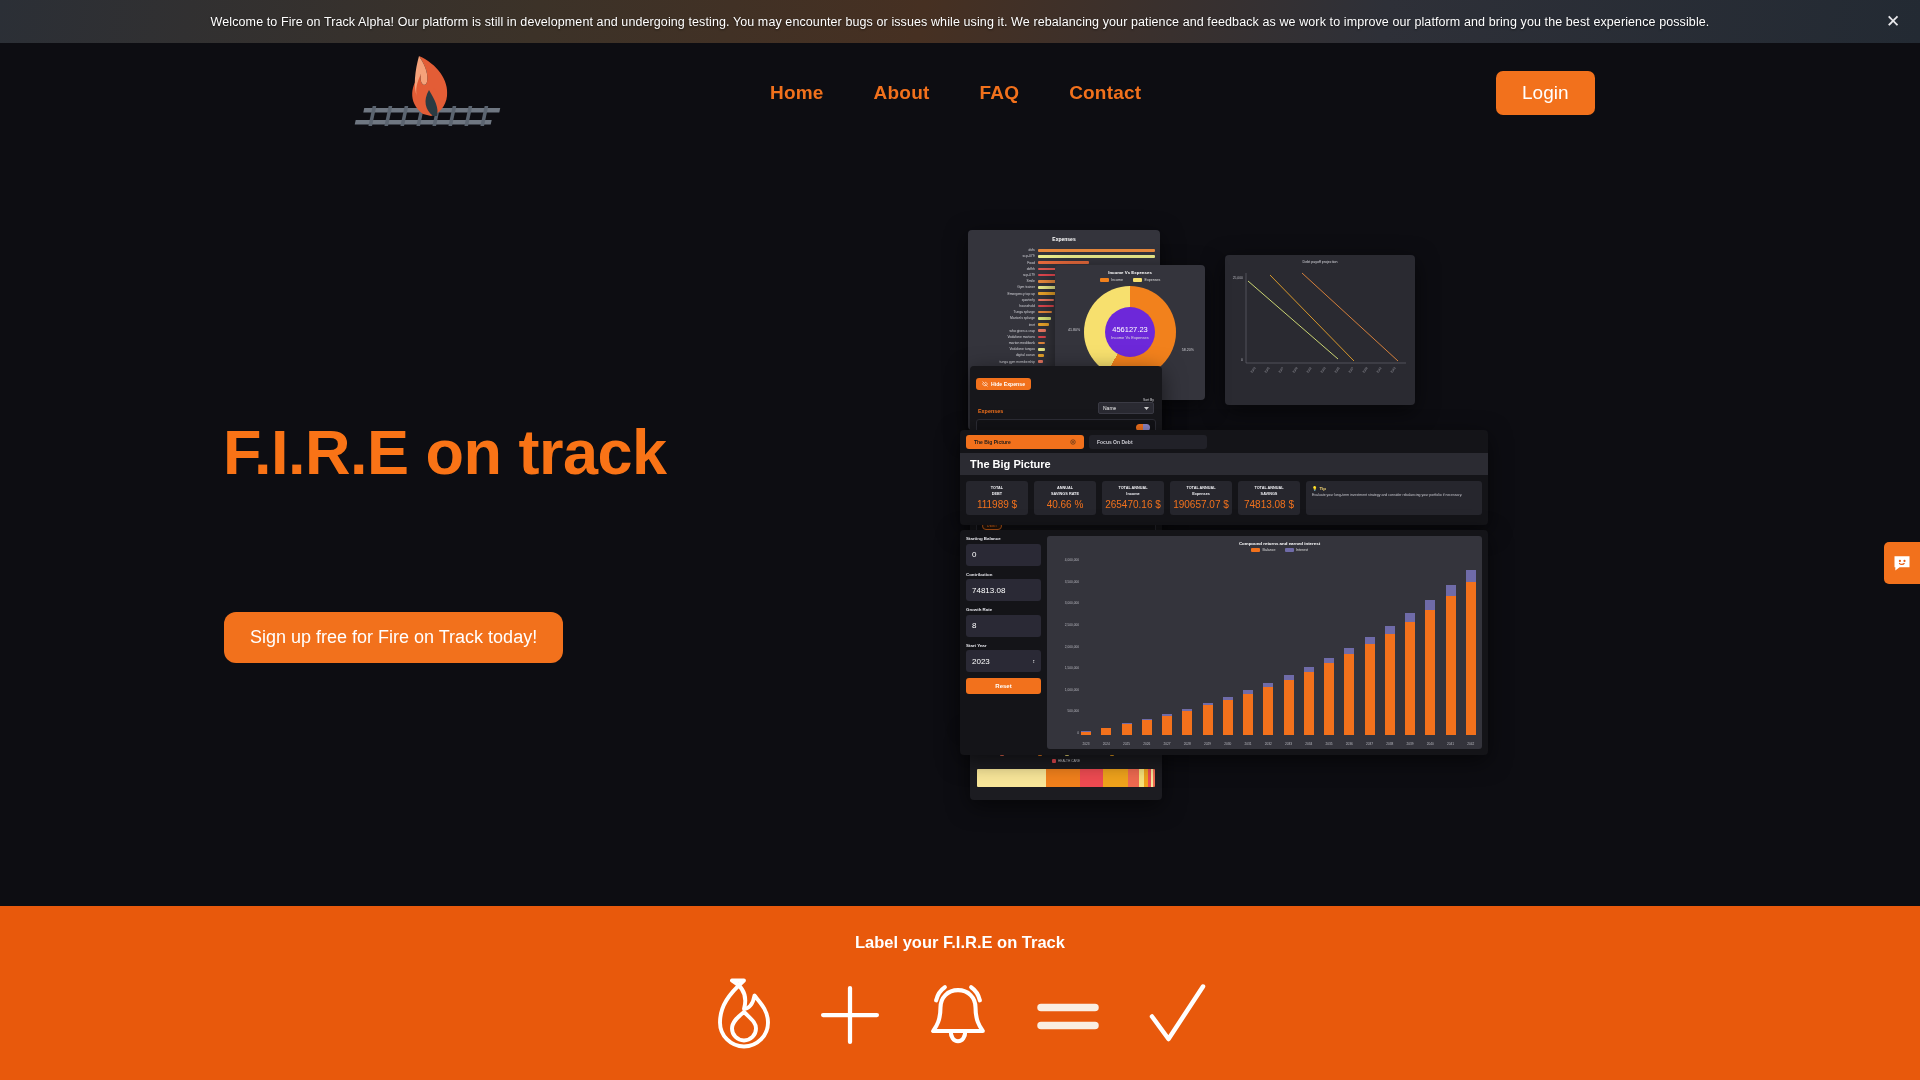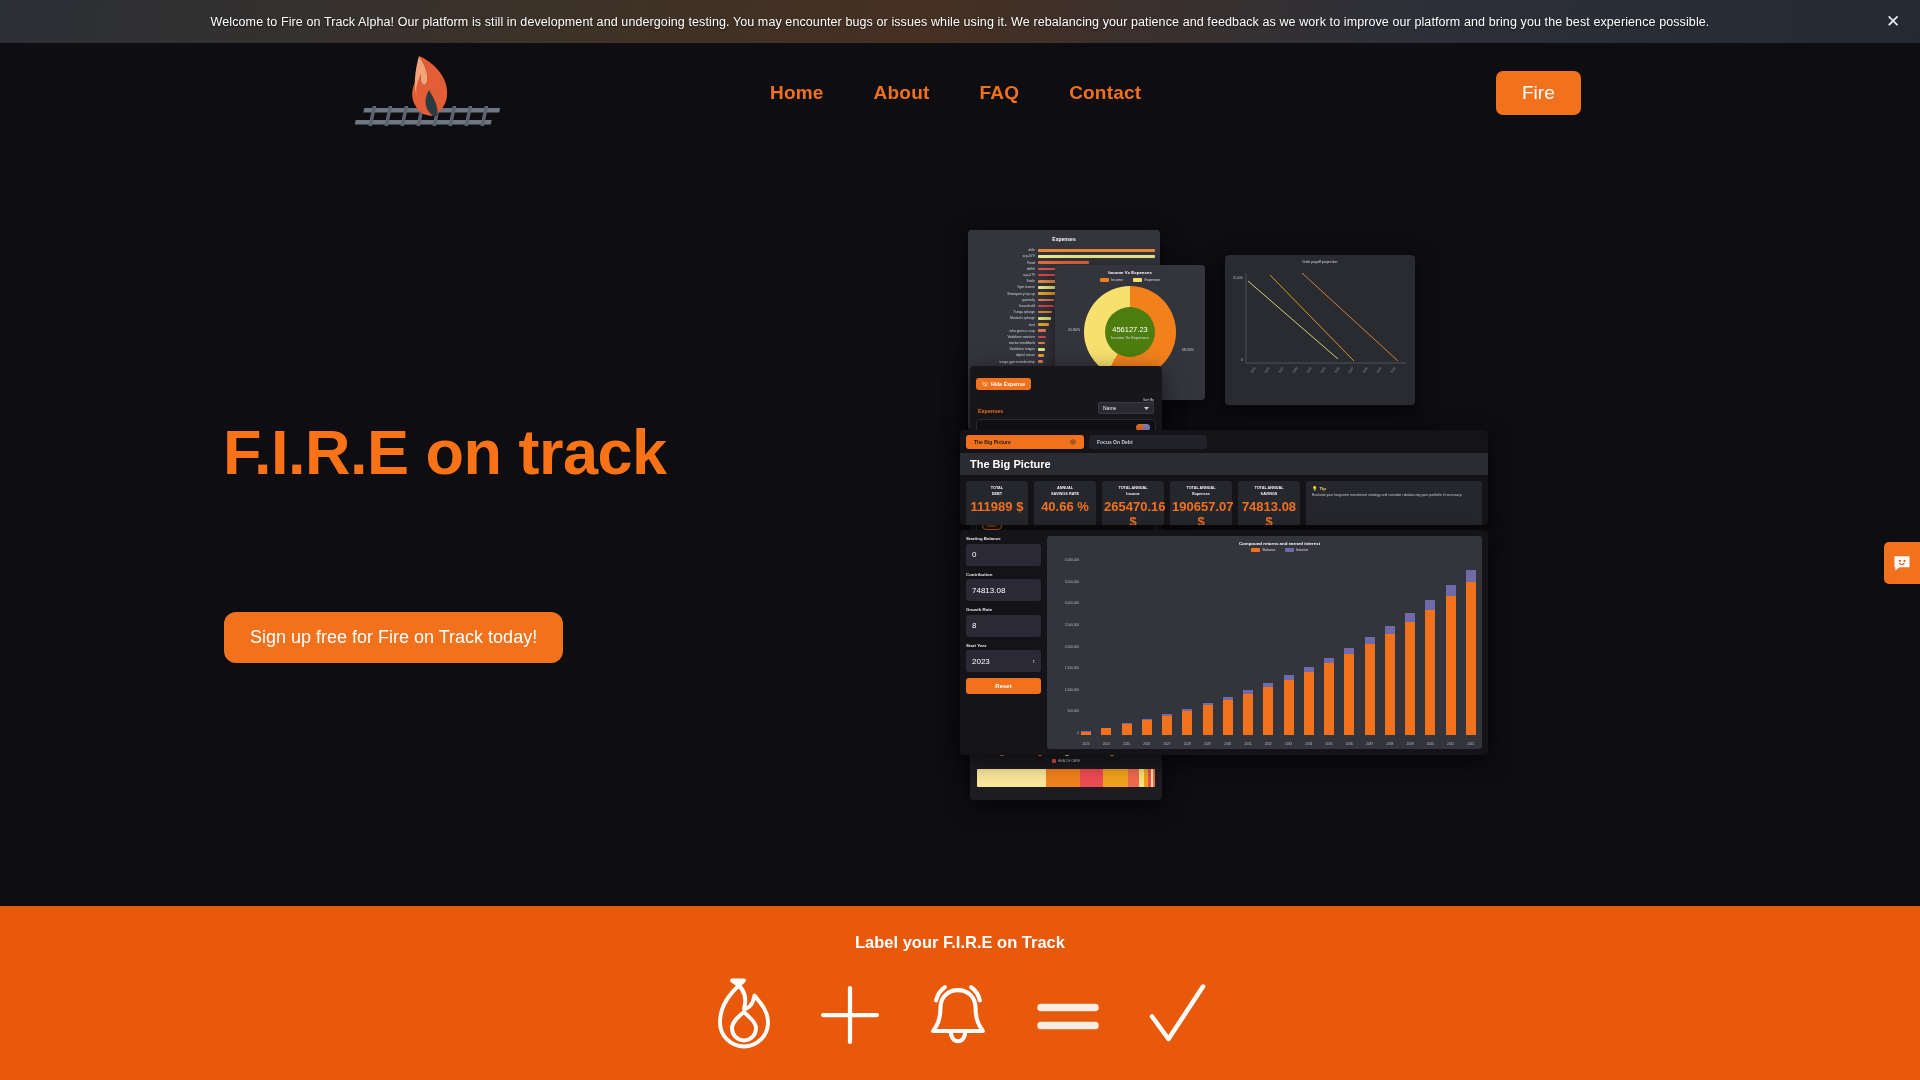--- a/index.html
+++ b/index.html
@@ -134,42 +134,42 @@
   .bars-axis { display:flex; justify-content:space-between; margin:4px 0 0 65px; padding-right:4px; font-size:3.4px; color:#bdbdc4; }
 
   
   .p-donut { left: 95px; top: 35px; width: 150px; height: 135px; background:#34343c; padding:5px; }
   .donut-title { text-align:center; font-size:4.4px; font-weight:700; color:#fff; }
   .donut-legend { display:flex; justify-content:center; gap:10px; margin-top:3px; }
   .donut-legend span { font-size:3.6px; color:#ddd; display:inline-flex; align-items:center; gap:2.5px; }
   .donut-wrap { position:relative; width:92px; height:92px; margin:4px auto 0; }
   .donut-ring { width:92px; height:92px; border-radius:50%; }
   .donut-hole { position:absolute; left:50%; top:50%; transform:translate(-50%,-50%);
-                width:50px; height:50px; border-radius:50%; background:#4d7c0f;
+                width:50px; height:50px; border-radius:50%; background:#6d28d9;
                 display:flex; flex-direction:column; align-items:center; justify-content:center; }
   .donut-hole .dv { font-size:7.5px; color:#fff; }
   .donut-hole .dl { font-size:4px; color:#ddd; margin-top:1px; }
   .donut-pct { position:absolute; font-size:3.6px; color:#cfcfd5; }
 
   
   .p-line { left: 265px; top: 25px; width: 190px; height: 150px; background:#2a2a31; padding:5px; }
   .line-title { text-align:center; font-size:3.6px; color:#d6d6dc; }
 
   
   .p-big { left: 0px; top: 200px; width: 528px; height: 95px; background:#141418; }
   .bp-tabs { display:flex; gap:5px; padding:5px 6px 0; }
   .bp-tab { font-size:5px; font-weight:700; padding:4px 8px; border-radius:3px; width:118px;
             display:flex; justify-content:space-between; align-items:center; }
   .bp-tab.active { background:#f2711c; color:#1b1b1b; }
   .bp-tab.idle { background:#212128; color:#c9c9d0; }
   .bp-head { background:#2b2b32; margin:4px 0 0; padding:5px 10px; font-size:11px; font-weight:700; color:#fff; }
   .bp-stats { display:flex; gap:6px; padding:6px; }
   .bp-stat { background:#26262d; border-radius:3px; width:62px; padding:5px 2px; text-align:center; }
   .bp-stat .sl { font-size:3.8px; font-weight:700; color:#f0f0f4; line-height:1.5; }
-  .bp-stat .sv { font-size:13px; font-weight:700; color:#f2711c; margin-top:2px; }
+  .bp-stat .sv { font-size:10px; font-weight:400; color:#f2711c; margin-top:2px; }
   .bp-tip { background:#26262d; border-radius:3px; flex:1; padding:5px 6px; }
   .bp-tip .tl { font-size:4.4px; font-weight:700; color:#f7d774; display:flex; gap:2px; align-items:center; }
   .bp-tip .tt { font-size:3.5px; color:#c6c6cd; line-height:1.55; margin-top:2px; }
 
   
   .p-comp { left: 0px; top: 300px; width: 528px; height: 225px; background:#141418; display:flex; padding:6px; gap:6px; }
   .ci-form { width: 75px; }
   .ci-lbl { font-size:4.4px; font-weight:700; color:#e6e6ec; margin-bottom:2.5px; }
   .ci-inp { background:#2a2935; border:none; border-radius:3px; height:22px; width:100%;
             color:#fff; font-size:8px; padding:0 6px; display:flex; align-items:center;
@@ -227,21 +227,21 @@
       </svg>
     </div>
 
     <div class="nav-links">
       <a href="#">Home</a>
       <a href="#">About</a>
       <a href="#">FAQ</a>
       <a href="#">Contact</a>
     </div>
 
-    <button class="login-btn">Fire</button>
+    <button class="login-btn">Login</button>
   </div>
 
   <h1 class="hero-title">F.I.R.E on track</h1>
   <button class="cta-btn">Sign up free for Fire on Track today!</button>
 
   <div class="feedback-tab">
     <svg width="20" height="20" viewBox="0 0 24 24">
       <path d="M3 4h18v13H9l-5 4v-4H3z" fill="#fff"></path>
       <circle cx="9.5" cy="9.5" r="1.3" fill="#e8590c"></circle>
       <circle cx="15" cy="9.5" r="1.3" fill="#e8590c"></circle>

